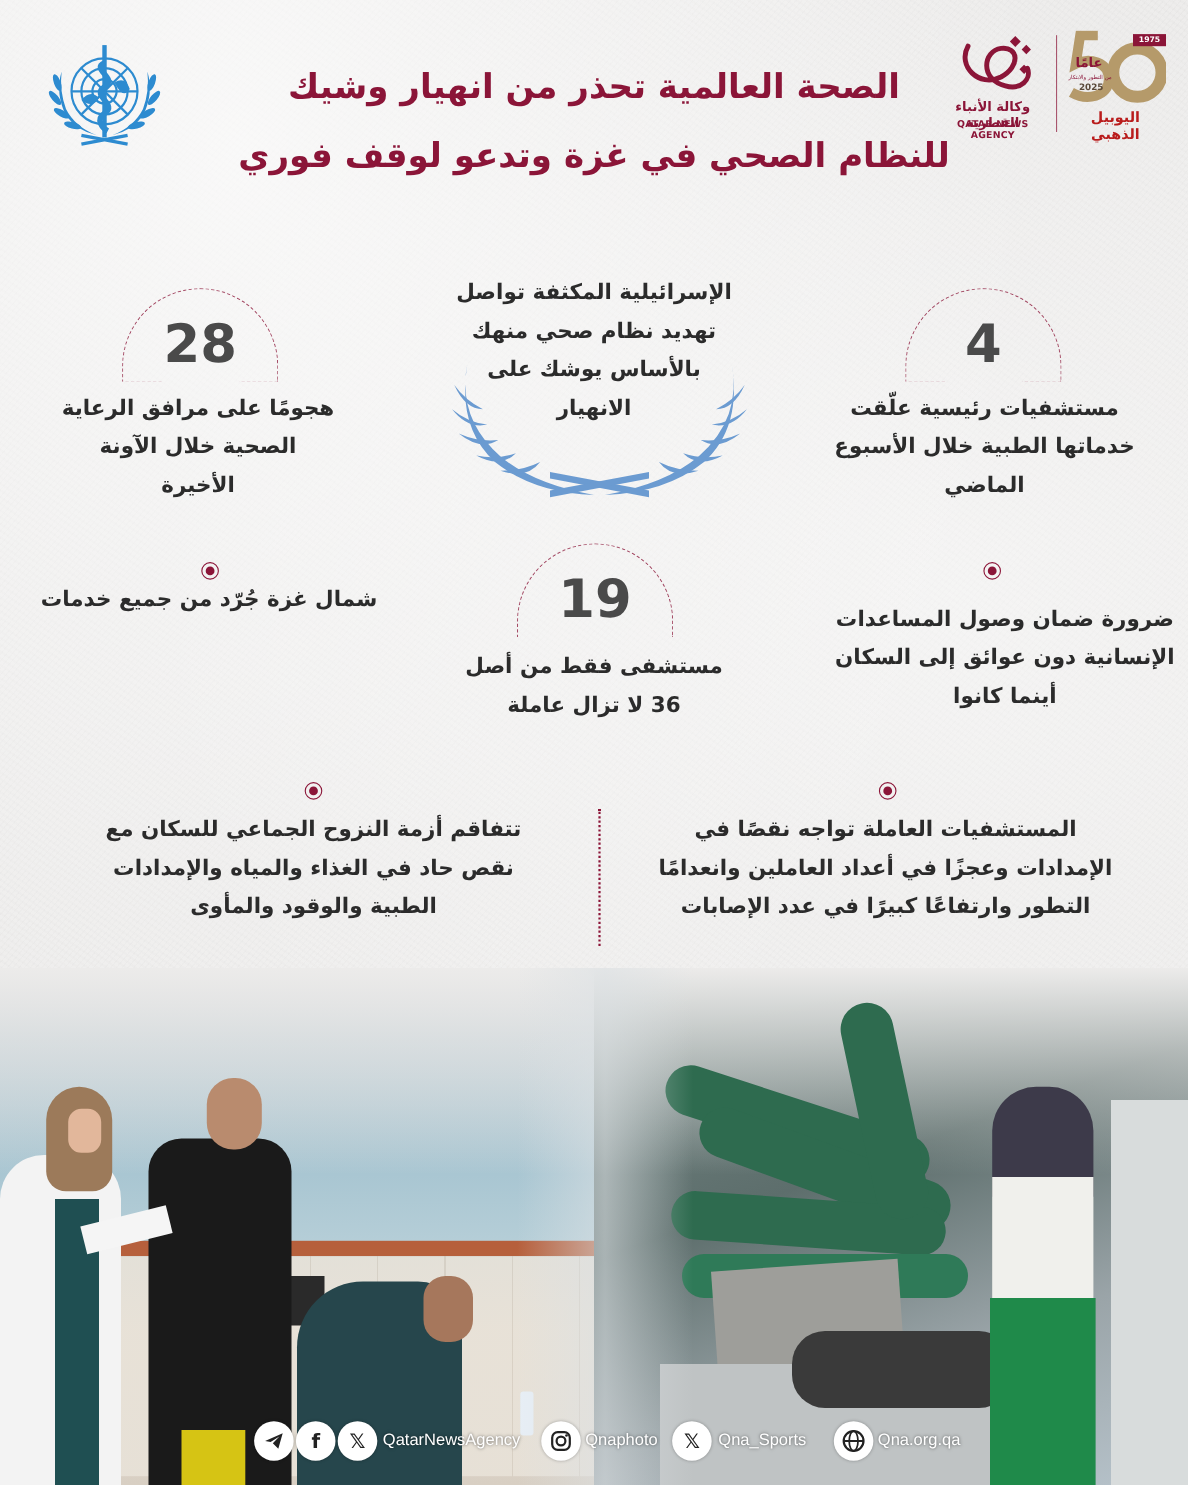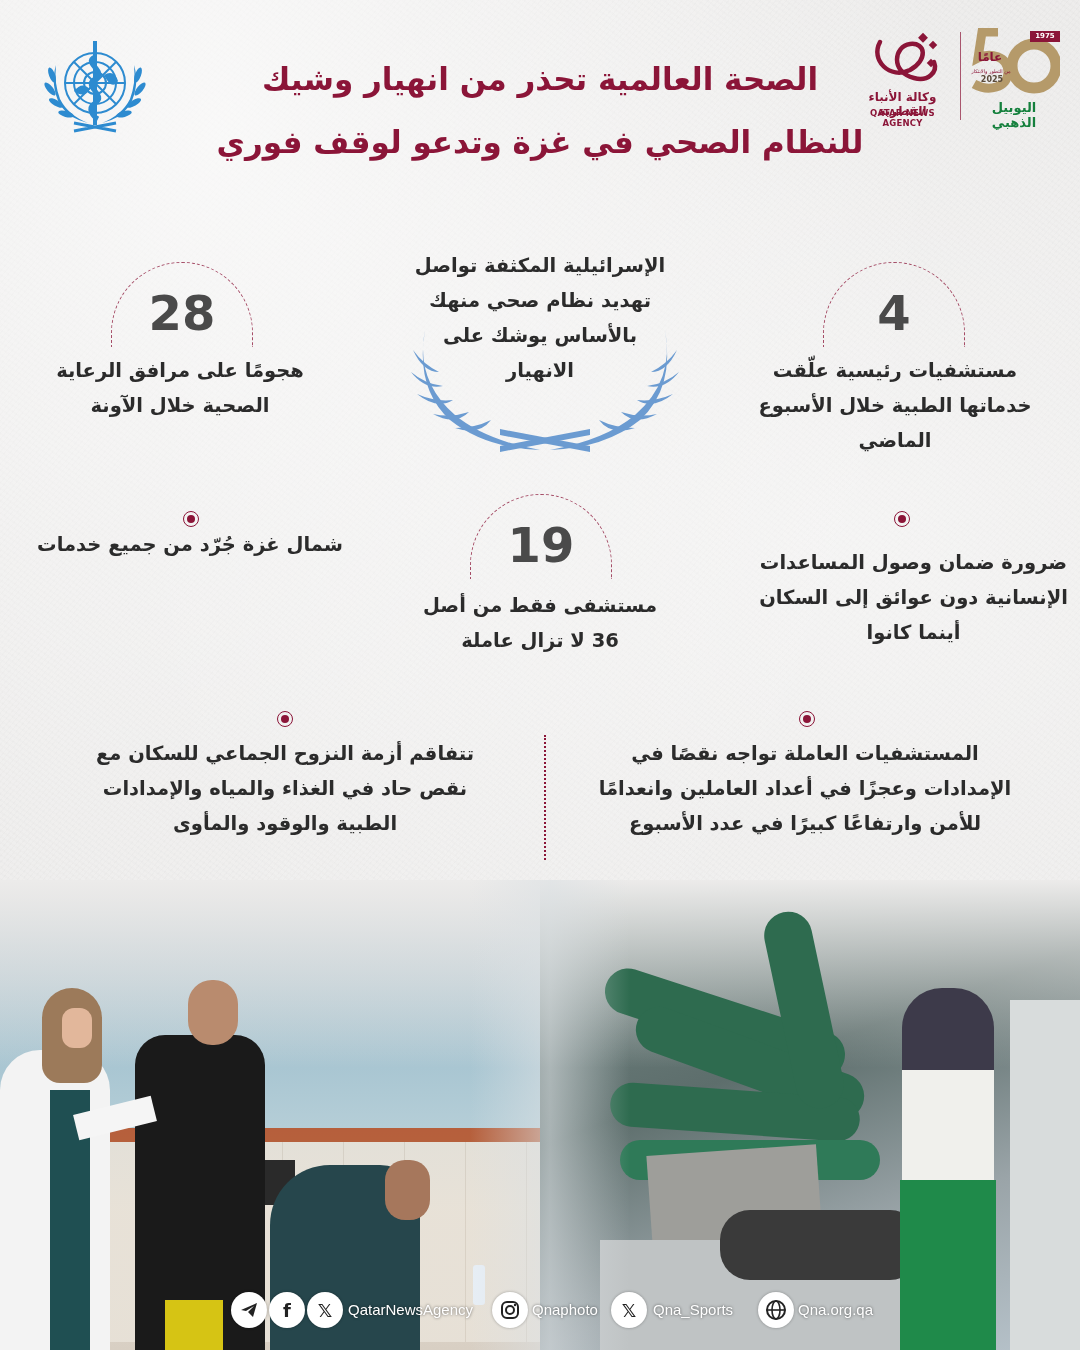--- a/index.html
+++ b/index.html
@@ -28,21 +28,21 @@
   .qna-block { left: 850px; top: 28px; width: 210px; height: 95px; }
   .qna-emblem { left: 20px; top: 4px; width: 72px; height: 56px; }
   .qna-ar { left: 0; top: 62px; width: 105px; color: #8b1538; font-size: 12px; font-weight: bold; direction: rtl; text-align: center; }
   .qna-en { left: 0; top: 80px; width: 105px; color: #8b1538; font-size: 8.5px; font-weight: bold; text-align: center; letter-spacing: 0.2px; }
   .qna-sep { left: 110px; top: 4px; width: 1px; height: 88px; background: #8b1538; opacity: 0.7; }
   .jubilee { left: 118px; top: 0; width: 92px; height: 95px; }
   .jub-year-top { left: 62px; top: 3px; width: 30px; height: 11px; background: #8b1538; color: #fff; font-size: 7px; font-weight: bold; text-align: center; line-height: 11px; }
   .jub-years-ar { left: 0; top: 22px; width: 44px; direction: rtl; text-align: center; color: #8b1538; font-size: 12px; font-weight: bold; }
   .jub-sub { left: 0; top: 40px; width: 46px; color: #8b1538; font-size: 5px; text-align: center; direction: rtl; }
   .jub-2025 { left: 4px; top: 47px; width: 40px; color: #5a4a3a; font-size: 8px; font-weight: bold; text-align: center; }
-  .jub-label { left: 0; top: 72px; width: 92px; color: #15803d; font-size: 13px; font-weight: bold; direction: rtl; text-align: center; }
+  .jub-label { left: 0; top: 72px; width: 92px; color: #b91c1c; font-size: 13px; font-weight: bold; direction: rtl; text-align: center; }
 
   
   .arc { border: 1.5px dashed #8b1538; border-bottom: none; border-radius: 80px 80px 0 0; opacity: 0.75; }
   .stat-num {
     font-size: 48px; font-weight: bold; color: #4a4a4a; text-align: center; line-height: 50px;
   }
   .stat-text {
     direction: rtl; text-align: center; font-size: 19.5px; font-weight: bold; color: #2b2b2b; line-height: 35px;
   }
   .stat-text div { white-space: nowrap; }
@@ -198,20 +198,21 @@
   <div>الانهيار</div>
 </div>
 
 <div class="abs" style="left:111px; top:262px; width:142px; height:85px;">
   <div class="abs arc" style="left:0;top:0;width:142px;height:85px;"></div>
 </div>
 <div class="abs stat-num" style="left:111px; top:288px; width:142px;">28</div>
 <div class="abs stat-text" style="left:30px; top:353px; width:300px;">
   <div>هجومًا على مرافق الرعاية</div>
   <div>الصحية خلال الآونة</div>
+  <div>الأخيرة</div>
 </div>
 
 <div class="abs" style="left:823px; top:262px; width:142px; height:85px;">
   <div class="abs arc" style="left:0;top:0;width:142px;height:85px;"></div>
 </div>
 <div class="abs stat-num" style="left:823px; top:288px; width:142px;">4</div>
 <div class="abs stat-text" style="left:740px; top:353px; width:310px;">
   <div>مستشفيات رئيسية علّقت</div>
   <div>خدماتها الطبية خلال الأسبوع</div>
   <div>الماضي</div>
@@ -244,21 +245,21 @@
   <div>نقص حاد في الغذاء والمياه والإمدادات</div>
   <div>الطبية والوقود والمأوى</div>
 </div>
 
 <div class="abs divider-dotted"></div>
 
 <div class="abs bullet" style="left:799px; top:711px;"></div>
 <div class="abs stat-text" style="left:590px; top:736px; width:430px;">
   <div>المستشفيات العاملة تواجه نقصًا في</div>
   <div>الإمدادات وعجزًا في أعداد العاملين وانعدامًا</div>
-  <div>للأمن وارتفاعًا كبيرًا في عدد الأسبوع</div>
+  <div>التطور وارتفاعًا كبيرًا في عدد الإصابات</div>
 </div>
 
 <div class="abs photo">
   <div class="abs photo-left">
     <div class="abs stripe-orange"></div>
     <div class="abs wall-tiles"></div>
     <div class="abs p-chair"></div>
     <div class="abs p-coat"></div>
     <div class="abs p-scrubs"></div>
     <div class="abs p-hijab"></div>

